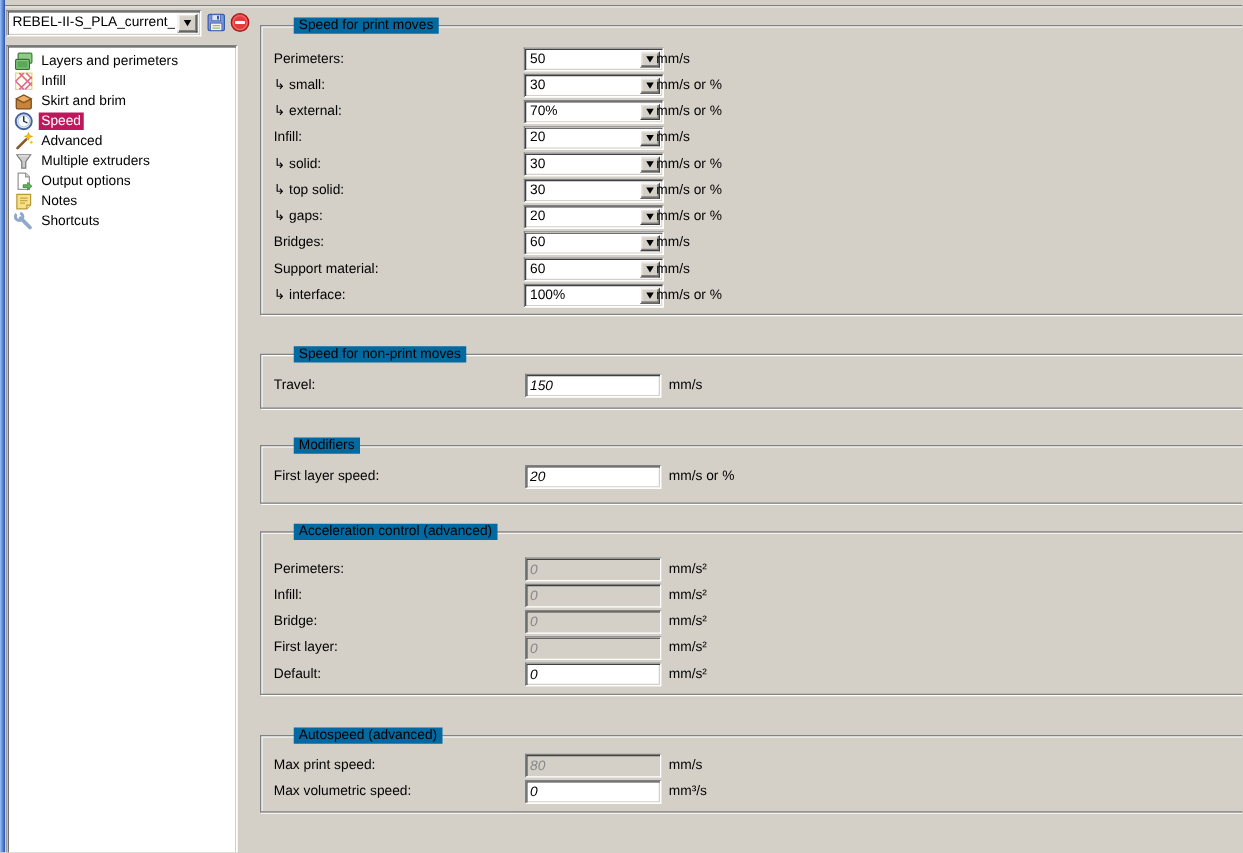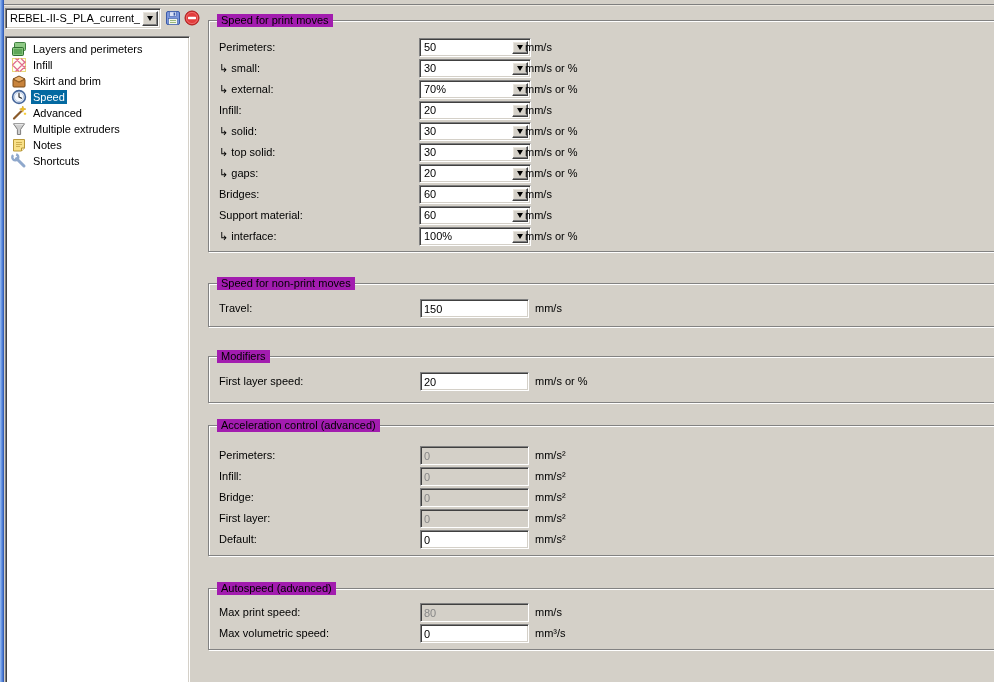--- a/index.html
+++ b/index.html
@@ -27,39 +27,39 @@
   .tri { width:0; height:0; border-left:3px solid transparent; border-right:3px solid transparent; border-top:5px solid #000; }
   .tool-btn { position:absolute; top:9px; width:19px; height:20px; background:transparent; border:none; padding:1px; cursor:default; }
 
   
   .sidebar { position:absolute; left:5px; top:36px; width:185px; height:650px; background:#fff;
     border:1px solid; border-color:#808080 #fff #fff #808080;
     box-shadow: inset 1px 1px 0 #404040, inset -1px -1px 0 #d4d0c8; padding-top:4px; }
   .tree-item { display:flex; align-items:center; height:16px; padding-left:5px; gap:4px; cursor:default; }
   .tree-item svg { flex:0 0 16px; }
   .tree-item .lbl { padding:0 2px; line-height:14px; white-space:nowrap; }
-  .tree-item.selected .lbl { background:#0369a1; color:#fff; }
+  .tree-item.selected .lbl { background:#be185d; color:#fff; }
 
   
   .group { position:absolute; left:208px; width:800px; border:1px solid #828282;
     box-shadow: 1px 1px 0 #fff, inset 1px 1px 0 #fff; }
-  .legend { position:absolute; top:-7px; left:8px; background:#a21caf; padding:0 4px; line-height:13px; white-space:nowrap; }
+  .legend { position:absolute; top:-7px; left:26px; background:#0369a1; padding:0 4px; line-height:13px; white-space:nowrap; }
   .row { position:absolute; left:0; right:0; height:19px; }
   .rlabel { position:absolute; left:10px; top:0; line-height:19px; white-space:nowrap; }
   .unit { position:absolute; top:0; line-height:19px; white-space:nowrap;text-align:right; }
   .u-combo { left:316px; }
   .u-field { left:326px; }
 
   .combo { position:absolute; left:210px; top:0; width:112px; height:19px; }
   .combo .val { position:absolute; left:4px; top:2px; right:20px; white-space:nowrap; overflow:hidden; }
 
   input.fld { position:absolute; left:211px; top:0; width:109px; height:19px;
     font-family:"Liberation Sans", sans-serif; font-size:11px; padding:0 3px; color:#000;
     background:#fff; border:1px solid; border-color:#808080 #fff #fff #808080;
-    box-shadow: inset 1px 1px 0 #404040, inset -1px -1px 0 #d4d0c8; outline:none; }
+    box-shadow: inset 1px 1px 0 #404040, inset -1px -1px 0 #d4d0c8; outline:none;font-style:italic; }
   input.fld:disabled { background:#d4d0c8; color:#878787; }
 </style>
 </head>
 <body>
 
 <div id="screen">
   <div class="win-edge"></div>
   <div class="top-line-dark"></div>
   <div class="top-line-light"></div>
 
@@ -128,20 +128,28 @@
     </div>
     <div class="tree-item">
       <svg width="16" height="16" viewBox="0 0 16 16">
         <path d="M2.5 2.8 L13.5 2.8 L9.6 8.4 L9.6 13.5 L6.4 13.5 L6.4 8.4 Z" fill="#cdcdcd" stroke="#7d7d7d"></path>
         <path d="M3.6 3.6 L12.4 3.6" stroke="#f2f2f2" stroke-width="0.9"></path>
       </svg>
       <span class="lbl">Multiple extruders</span>
     </div>
     <div class="tree-item">
       <svg width="16" height="16" viewBox="0 0 16 16">
+        <path d="M3.5 1.5 h6 l3 3 v10 h-9 z" fill="#fff" stroke="#969696"></path>
+        <path d="M9.5 1.5 v3 h3" fill="#e6e6e6" stroke="#969696"></path>
+        <path d="M7.5 10.8 h3.6 v-1.9 l3.4 3 -3.4 3 v-1.9 h-3.6 z" fill="#5cb55c" stroke="#2f7f2f" stroke-width="0.6"></path>
+      </svg>
+      <span class="lbl">Output options</span>
+    </div>
+    <div class="tree-item">
+      <svg width="16" height="16" viewBox="0 0 16 16">
         <path d="M2.5 2.5 h11 v8.5 l-3 3 h-8 z" fill="#f8e088" stroke="#b89838"></path>
         <path d="M10.5 14 v-3 h3" fill="#fdf2bc" stroke="#b89838"></path>
         <path d="M5 5.5 h6 M5 7.5 h6 M5 9.5 h4" stroke="#c8a848" stroke-width="0.9" fill="none"></path>
       </svg>
       <span class="lbl">Notes</span>
     </div>
     <div class="tree-item">
       <svg width="16" height="16" viewBox="0 0 16 16">
         <path d="M5.5 5.5 L13 13" stroke="#8fa8cc" stroke-width="3" stroke-linecap="round"></path>
         <circle cx="4.3" cy="4.3" r="3" fill="none" stroke="#8fa8cc" stroke-width="2.4"></circle>

